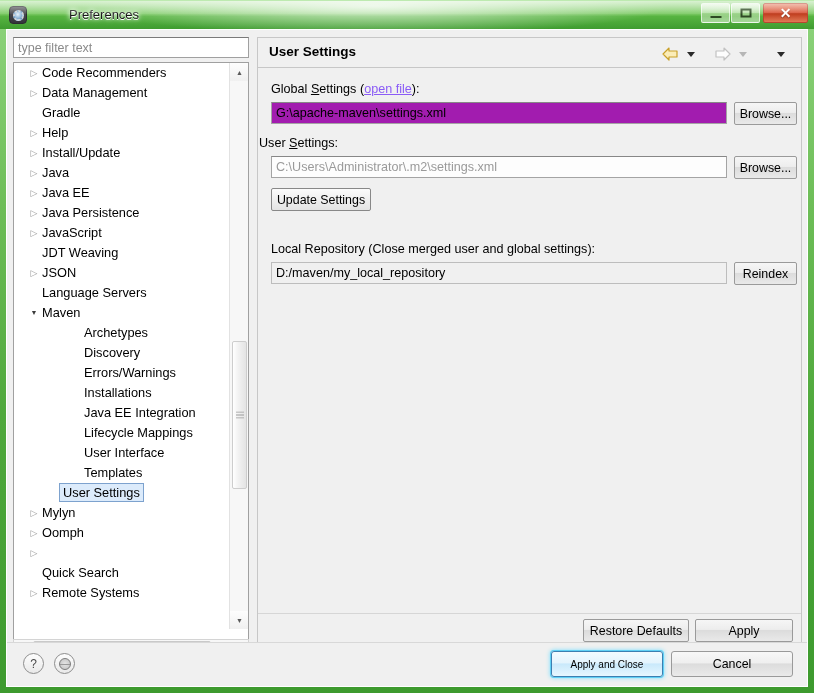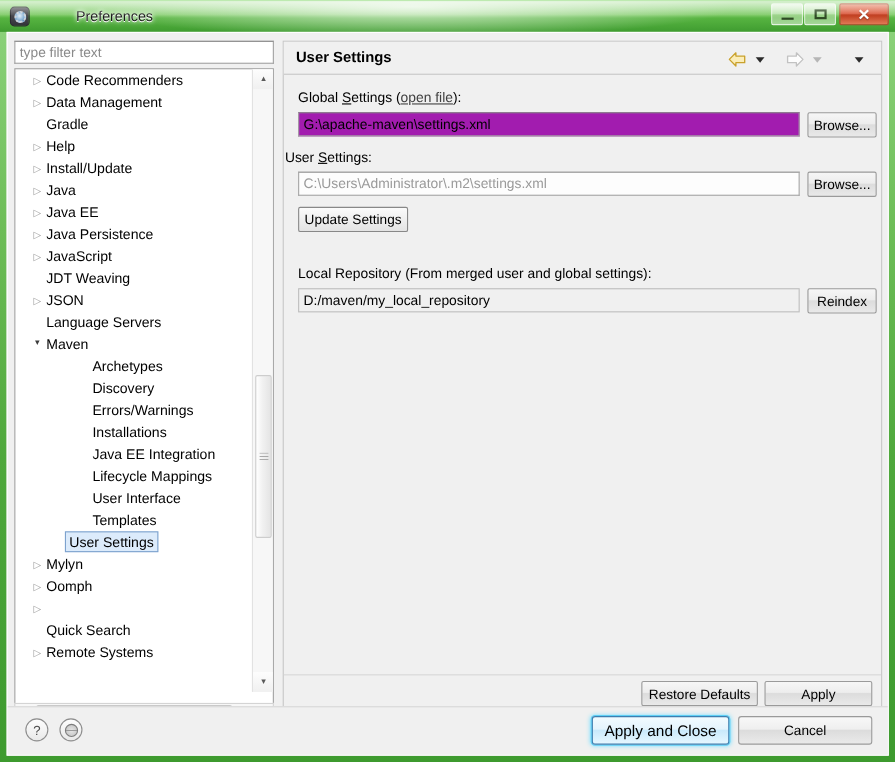--- a/index.html
+++ b/index.html
@@ -248,21 +248,21 @@
     position: absolute; left: 0; top: 31px;
     width: 543px; height: 545px;
   }
   .flabel {
     position: absolute;
     font-size: 12.6px; color: #000;
     white-space: nowrap;
   }
   .flabel .mnem { text-decoration: underline; }
   .link {
-    color: #404040; text-decoration: underline;
+    color: #8b5cf6; text-decoration: underline;
   }
   .ftext {
     position: absolute;
     height: 22px;
     background: #a21caf;
     border: 1px solid #a4a4a4;
     border-top-color: #878787;
     font-size: 12.6px;
     color: #000;
     padding: 3px 4px;
@@ -314,26 +314,26 @@
   #globe-icon { left: 47px; }
   #globe-icon .g {
     width: 12px; height: 12px; border-radius: 50%;
     border: 1px solid #7c7c7c;
     background:
       linear-gradient(to bottom, transparent 45%, #9a9a9a 45%, #9a9a9a 55%, transparent 55%),
       radial-gradient(circle at 50% 50%, #e6e6e6, #bfbfbf);
   }
   #btn-apply-close {
     position: absolute; right: 144px; top: 8px;
-    width: 125px; height: 26px;
+    width: 112px; height: 26px;
     border: 1px solid #3c7fb1;
     border-radius: 3px;
     background: linear-gradient(to bottom,#f2fbff 0%,#e4f4fd 45%,#c9e9fb 50%,#e6f7ff 100%);
     box-shadow: 0 0 0 1px #5fd0f5, 0 0 4px 1px #7fe0ff;
-    font-size: 14px; color: #000;
+    font-size: 10px; color: #000;
     display: flex; align-items: center; justify-content: center;
   }
   #btn-cancel {
     position: absolute; right: 14px; top: 8px;
     width: 122px; height: 26px;
     border: 1px solid #9a9a9a;
     border-radius: 3px;
     background: linear-gradient(to bottom,#f8f8f8 0%,#efefef 45%,#dcdcdc 50%,#eaeaea 100%);
     font-size: 12.4px; color: #000;
     display: flex; align-items: center; justify-content: center;
@@ -448,21 +448,21 @@
         <div class="btn" style="left:476px; top:33px; width:63px;">Browse...</div>
 
         <div class="flabel" style="left:1px; top:67px;">
           <span>User </span><span class="mnem">S</span><span>ettings:</span>
         </div>
         <div class="ftext hint" style="left:13px; top:87px; width:456px;">C:\Users\Administrator\.m2\settings.xml</div>
         <div class="btn" style="left:476px; top:87px; width:63px;">Browse...</div>
 
         <div class="btn flat" style="left:13px; top:119px; width:100px;">Update Settings</div>
 
-        <div class="flabel" style="left:13px; top:173px;">Local Repository (From merged user and global settings):</div>
+        <div class="flabel" style="left:13px; top:173px;">Local Repository (Close merged user and global settings):</div>
         <div class="ftext readonly" style="left:13px; top:193px; width:456px;">D:/maven/my_local_repository</div>
         <div class="btn" style="left:476px; top:193px; width:63px;">Reindex</div>
       </div>
 
       <div id="content-foot">
         <div class="btn" style="right:112px; top:5px; width:106px;">Restore Defaults</div>
         <div class="btn" style="right:8px; top:5px; width:98px;">Apply</div>
       </div>
     </div>
 

